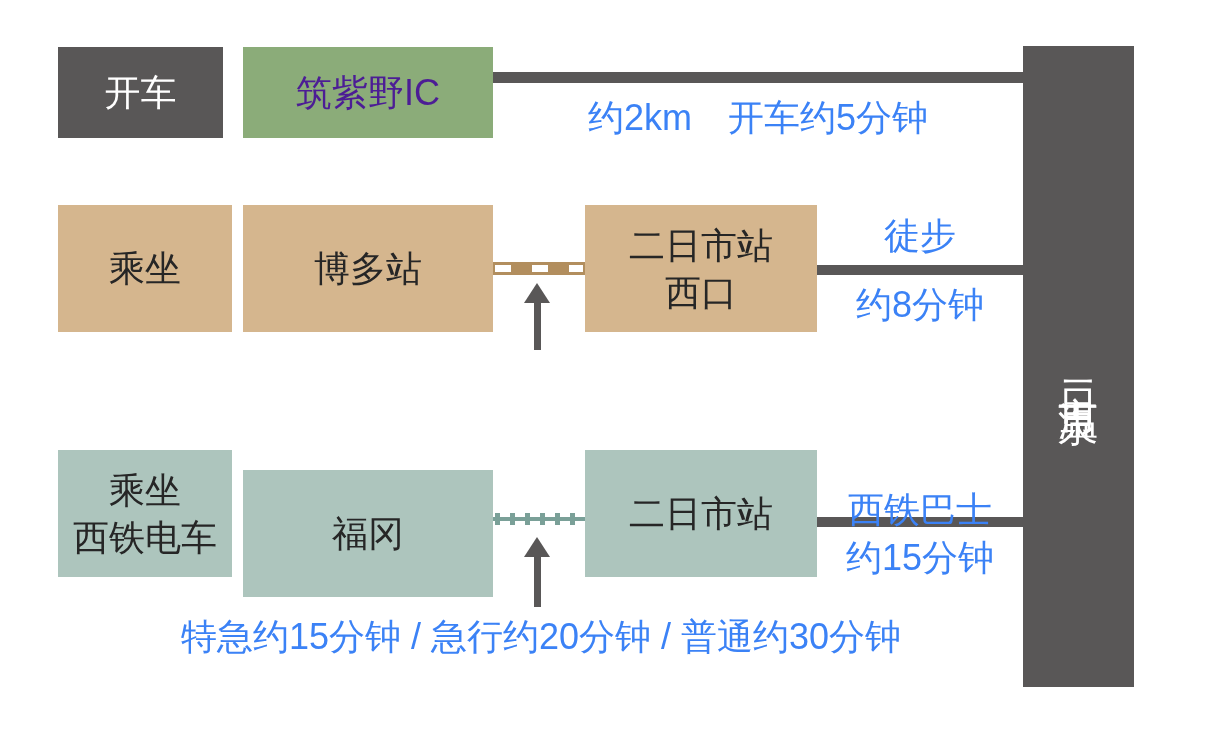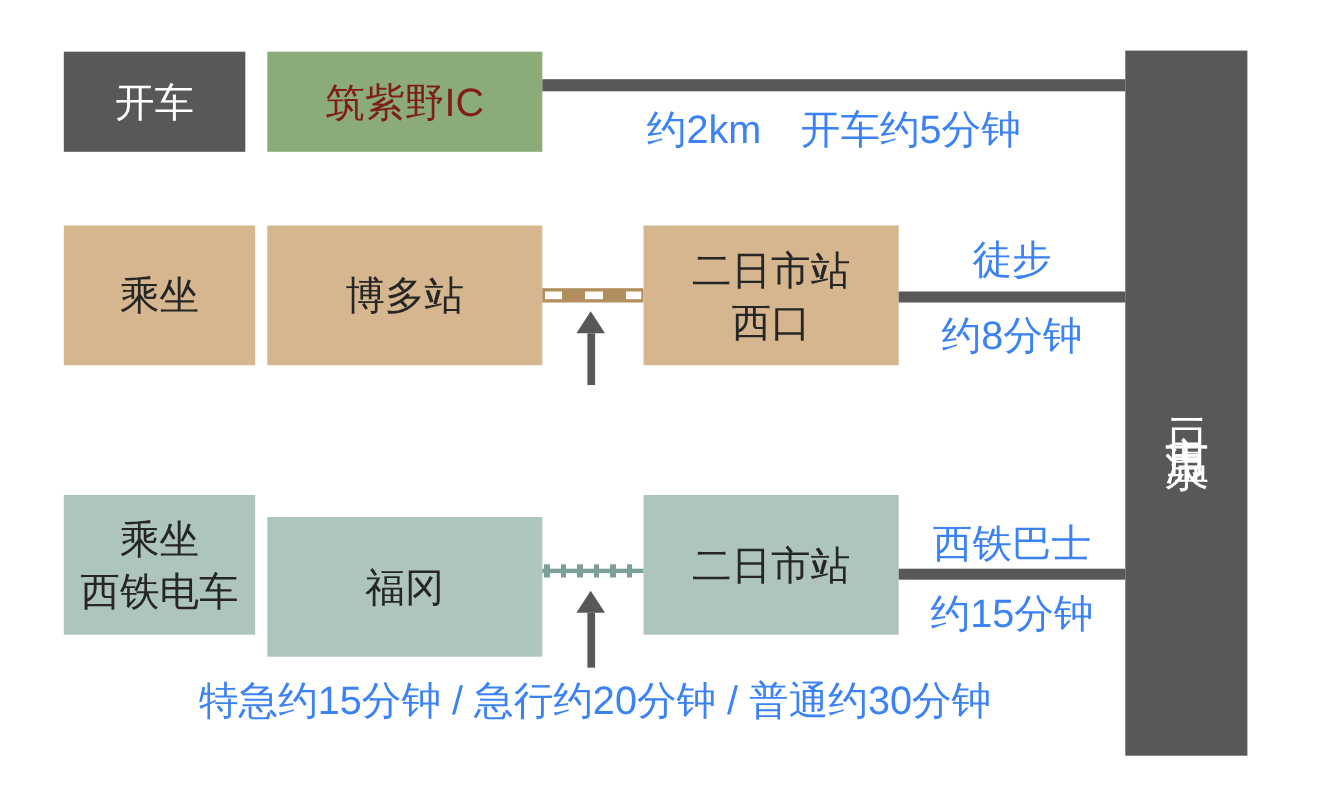--- a/index.html
+++ b/index.html
@@ -14,21 +14,21 @@
   }
   .box {
     position:absolute;
     display:flex; flex-direction:column;
     align-items:center; justify-content:center;
     text-align:left;
     font-size:36px; line-height:47px;
     color:#262626;
   }
   .box.dark  { background:#595757; color:#ffffff; }
-  .box.green { background:#8bac79; color:#7f1d1d; }
+  .box.green { background:#8bac79; color:#4c1d95; }
   .box.tan   { background:#d5b68e; }
   .box.teal  { background:#adc5bd; }
   .hline { position:absolute; background:#595757; }
   .note  { position:absolute; font-size:36px; color:#3b82f6; text-align:center; white-space:nowrap; }
   
   .rail-jr { position:absolute; left:493px; top:262px; width:92px; height:13px; background:#b28e5e; }
   .rail-jr .dashes {
     position:absolute; left:2px; right:2px; top:3px; bottom:3px;
     background:repeating-linear-gradient(90deg,#ffffff 0 16px,#b28e5e 16px 37px);
   }
@@ -117,21 +117,21 @@
     <div class="ticks"></div>
     <div class="line"></div>
   </div>
 
   <div class="box teal" style="left:585px; top:450px; width:232px; height:127px;">
     <span>二日市站</span>
   </div>
 
   <div class="hline" style="left:817px; top:517px; width:206px; height:10px;"></div>
 
-  <div class="note" style="left:817px; top:472px; width:206px; line-height:44px;">西铁巴士</div>
+  <div class="note" style="left:817px; top:488px; width:206px; line-height:44px;">西铁巴士</div>
   <div class="note" style="left:817px; top:536px; width:206px; line-height:44px;">约15分钟</div>
 
   <div class="arrow" style="left:523px; top:537px;">
     <div class="head"></div>
     <div class="stem" style="height:50px;"></div>
   </div>
 
   <div class="note" style="left:58px; top:614px; width:966px; line-height:46px;">特急约15分钟 / 急行约20分钟 / 普通约30分钟</div>
 
   <div class="dest">

